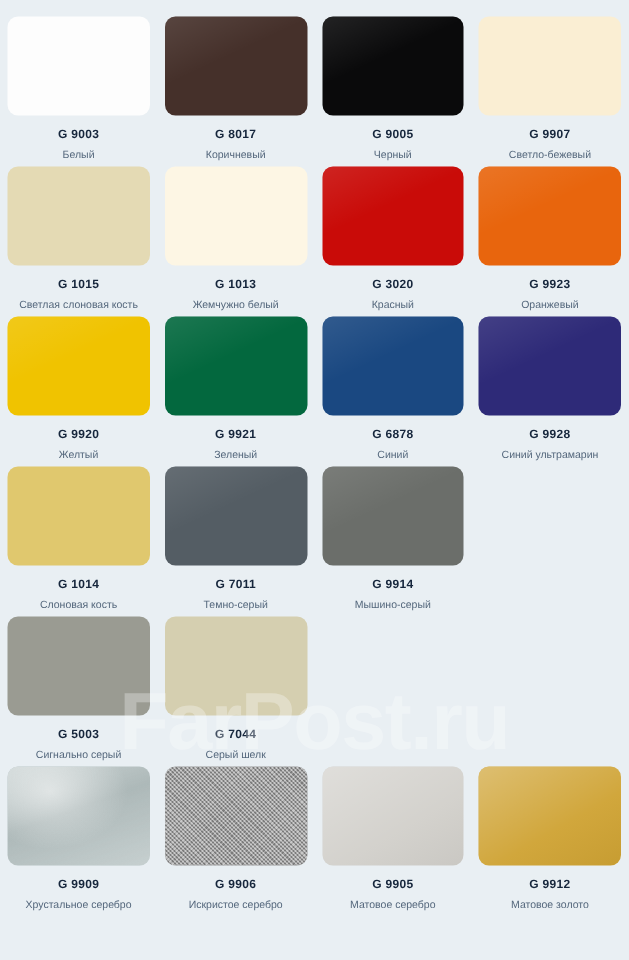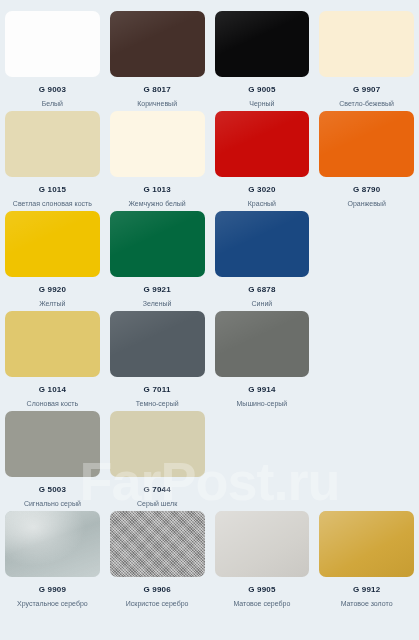--- a/index.html
+++ b/index.html
@@ -169,21 +169,21 @@
         <div class="chip" style="background: rgb(201, 11, 8);">
           <div class="chip-sheen"></div>
         </div>
         <div class="code">G 3020</div>
         <div class="name">Красный</div>
       </div>
       <div class="swatch-cell finish-gloss">
         <div class="chip" style="background: rgb(232, 101, 13);">
           <div class="chip-sheen"></div>
         </div>
-        <div class="code">G 8790</div>
+        <div class="code">G 9923</div>
         <div class="name">Оранжевый</div>
       </div>
     </div>
     <div class="swatch-row">
       <div class="swatch-cell finish-gloss">
         <div class="chip" style="background: rgb(240, 195, 0);">
           <div class="chip-sheen"></div>
         </div>
         <div class="code">G 9920</div>
         <div class="name">Желтый</div>
@@ -195,20 +195,27 @@
         <div class="code">G 9921</div>
         <div class="name">Зеленый</div>
       </div>
       <div class="swatch-cell finish-gloss">
         <div class="chip" style="background: rgb(26, 72, 129);">
           <div class="chip-sheen"></div>
         </div>
         <div class="code">G 6878</div>
         <div class="name">Синий</div>
       </div>
+      <div class="swatch-cell finish-gloss">
+        <div class="chip" style="background: rgb(46, 42, 120);">
+          <div class="chip-sheen"></div>
+        </div>
+        <div class="code">G 9928</div>
+        <div class="name">Синий ультрамарин</div>
+      </div>
     </div>
     <div class="swatch-row">
       <div class="swatch-cell finish-flat">
         <div class="chip" style="background: rgb(224, 200, 110);">
           <div class="chip-sheen"></div>
         </div>
         <div class="code">G 1014</div>
         <div class="name">Слоновая кость</div>
       </div>
       <div class="swatch-cell finish-gloss">

